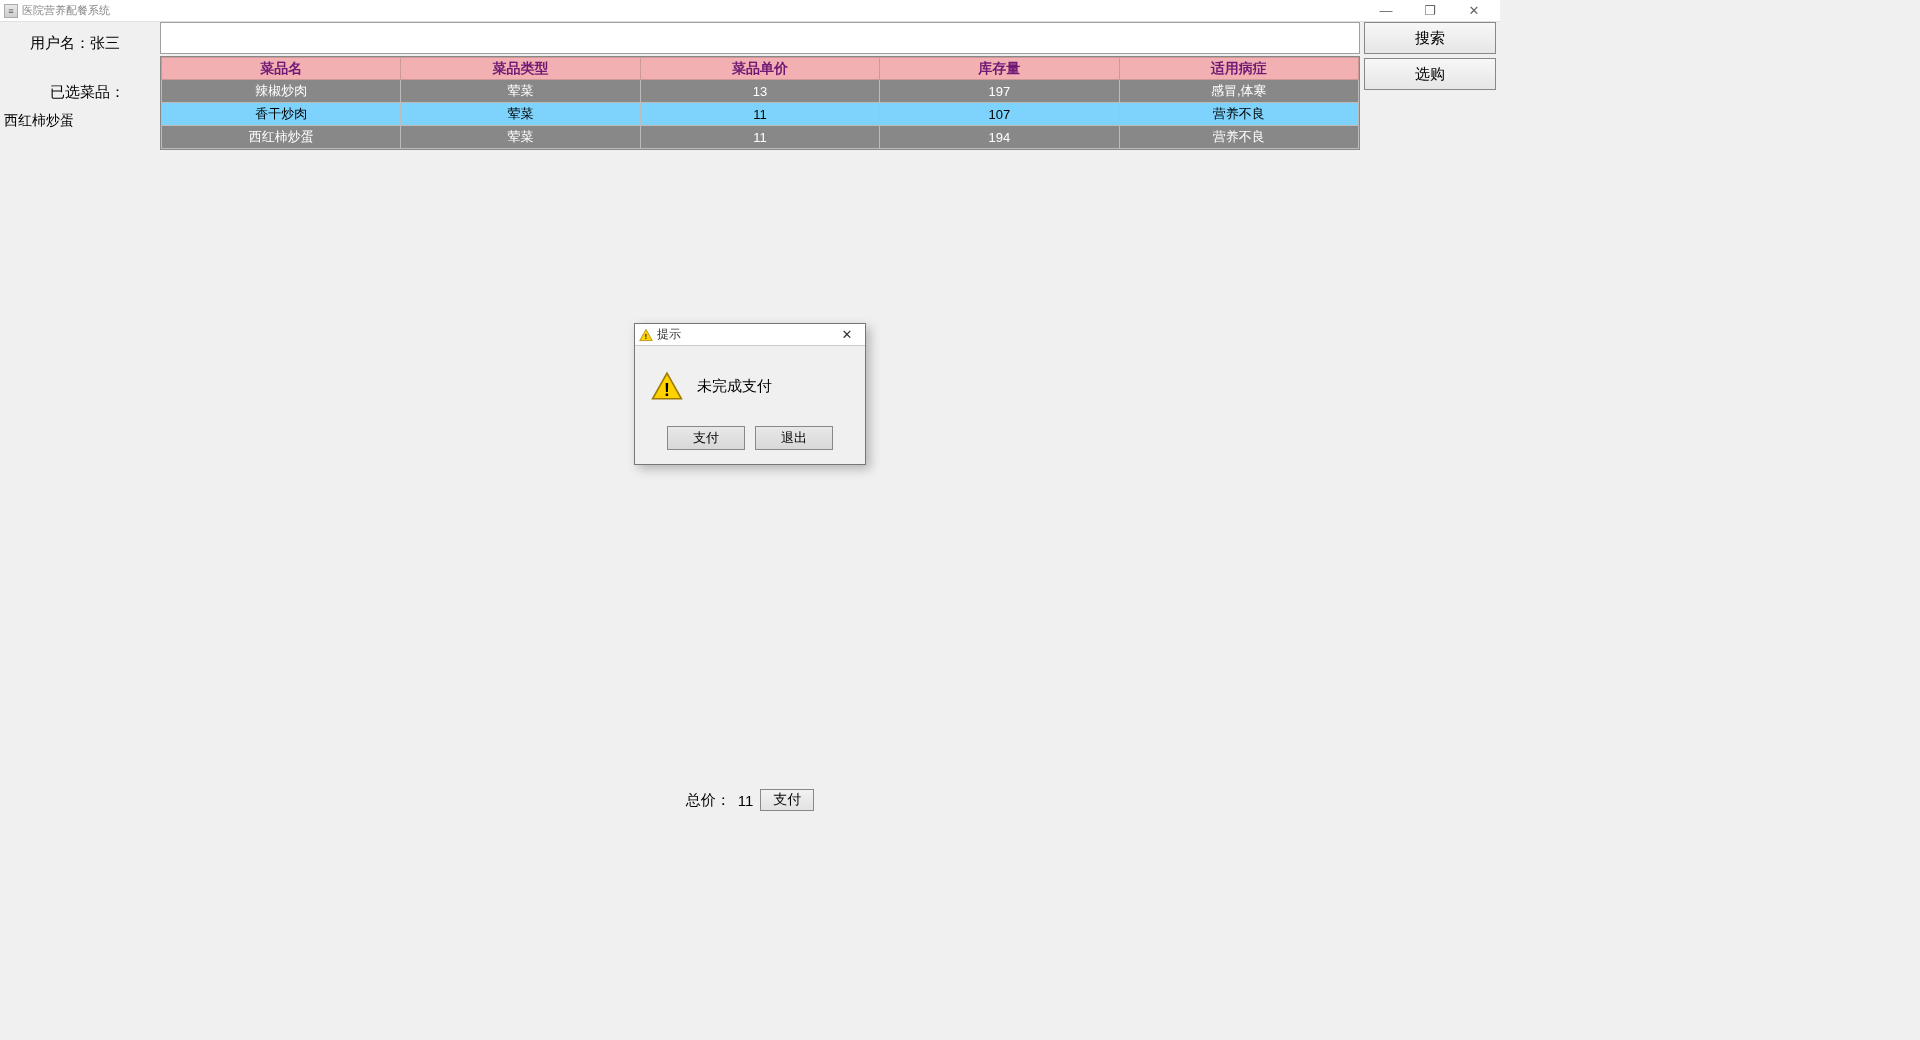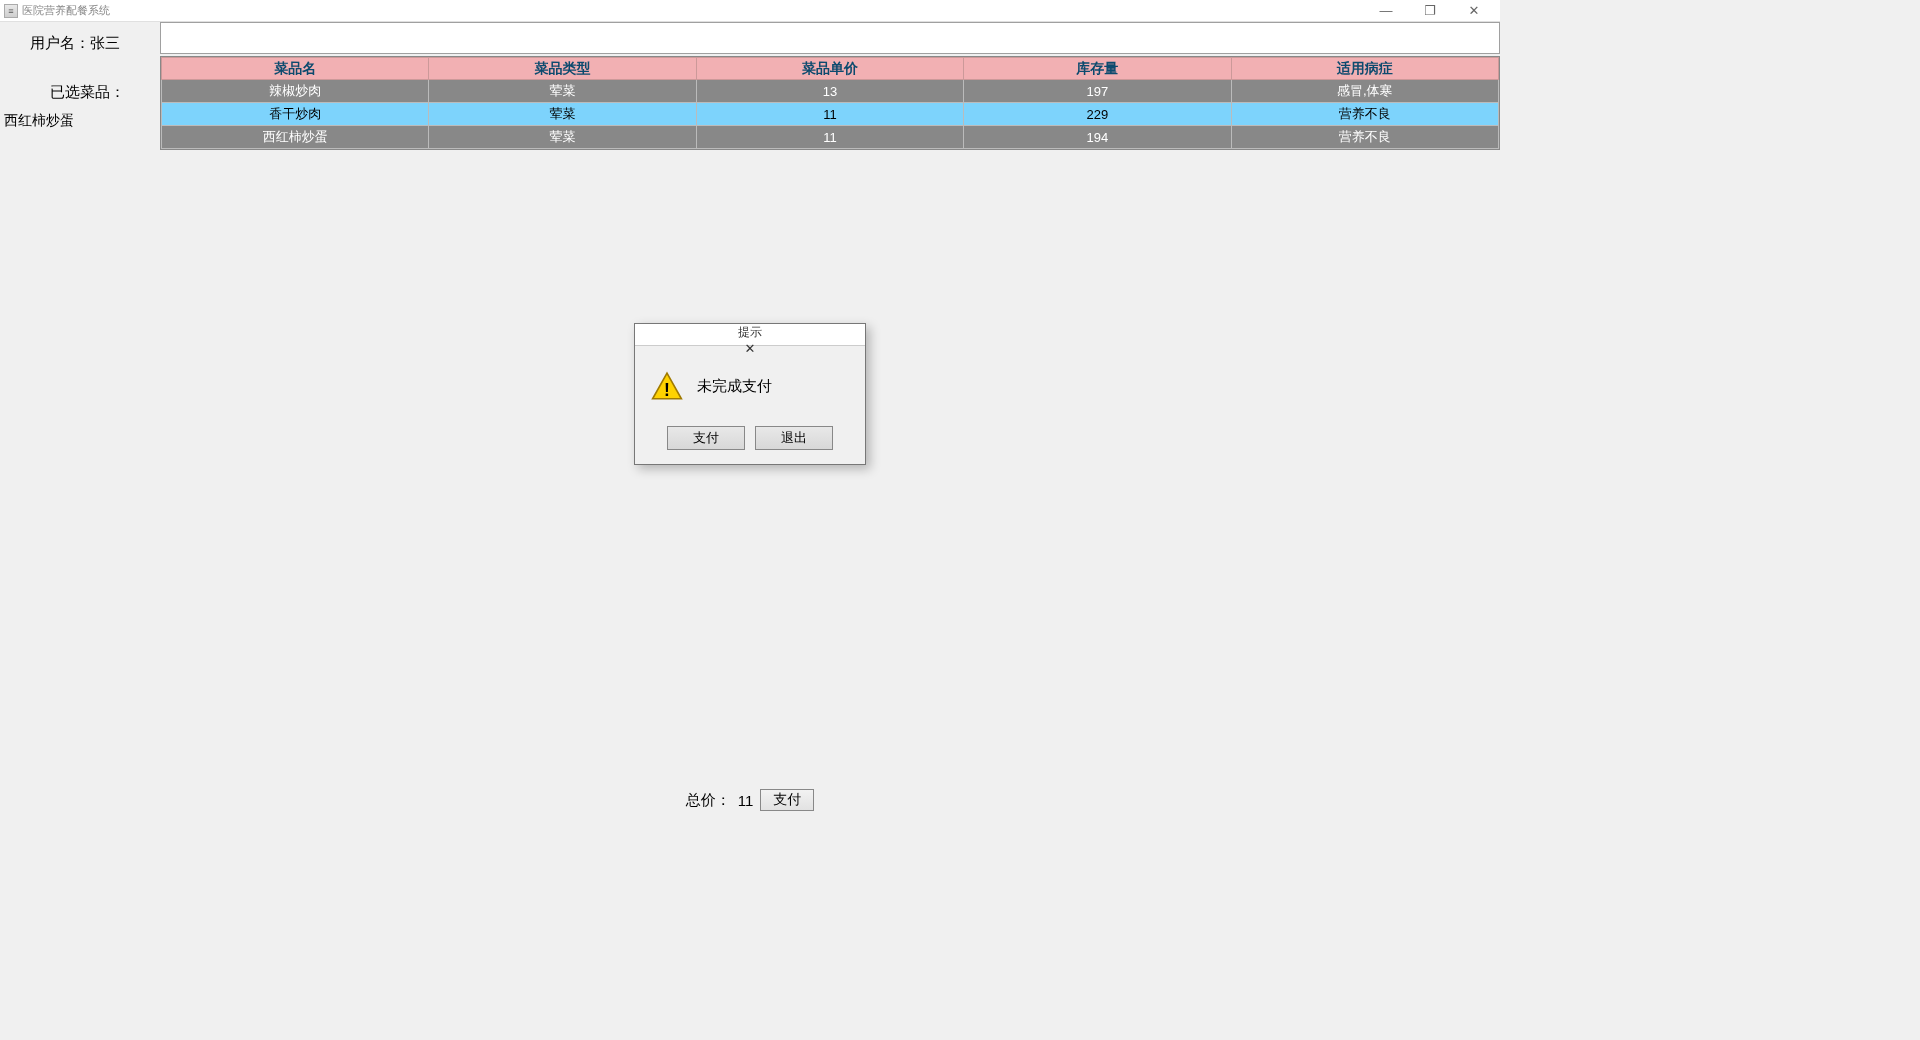--- a/index.html
+++ b/index.html
@@ -107,21 +107,21 @@
     width: 100%;
     border-collapse: collapse;
     table-layout: fixed;
   }
   table.data th {
     background: #f2b0b3;
     border: 1px solid #c99;
     height: 22px;
     font-weight: bold;
     font-size: 14px;
-    color: #0c4a6e;
+    color: #701a75;
   }
   table.data td {
     border: 1px solid #bbb;
     height: 23px;
     text-align: center;
     font-size: 13px;
   }
   table.data tr.odd td { background: #888888; color: #ffffff; }
   table.data tr.even td { background: #7dd3fc; color: #000; }
   .content-main { flex:1; display:flex; flex-direction:column; }
@@ -156,21 +156,20 @@
   }
   .dialog .dlg-title {
     height: 22px;
     border-bottom: 1px solid #ccc;
     display: flex;
     align-items: center;
     padding: 0 4px;
     background: #ffffff;
     font-size: 12px;
     color: #333;
-    flex-direction: column;
   }
   .dlg-title .warn-mini {
     width: 14px; height: 14px; margin-right: 4px;
   }
   .dlg-title .spacer { flex:1; }
   .dlg-title .dlg-close {
     width: 28px; height: 100%;
     display:flex; align-items:center; justify-content:center;
     color:#333; cursor:pointer;
     font-size: 13px;
@@ -242,34 +241,38 @@
                 <td>辣椒炒肉</td>
                 <td>荤菜</td>
                 <td>13</td>
                 <td>197</td>
                 <td>感冒,体寒</td>
               </tr>
               <tr class="even">
                 <td>香干炒肉</td>
                 <td>荤菜</td>
                 <td>11</td>
-                <td>229</td>
+                <td>107</td>
                 <td>营养不良</td>
               </tr>
               <tr class="odd">
                 <td>西红柿炒蛋</td>
                 <td>荤菜</td>
                 <td>11</td>
                 <td>194</td>
                 <td>营养不良</td>
               </tr>
             </tbody>
           </table>
         </div>
       </div>
+      <div class="right-buttons">
+        <div class="rbtn">搜索</div>
+        <div class="rbtn">选购</div>
+      </div>
     </div>
   </div>
 </div>
 
 <div class="footer">
   <span>总价：</span>
   <span>11</span>
   <button class="pay-btn">支付</button>
 </div>
 

